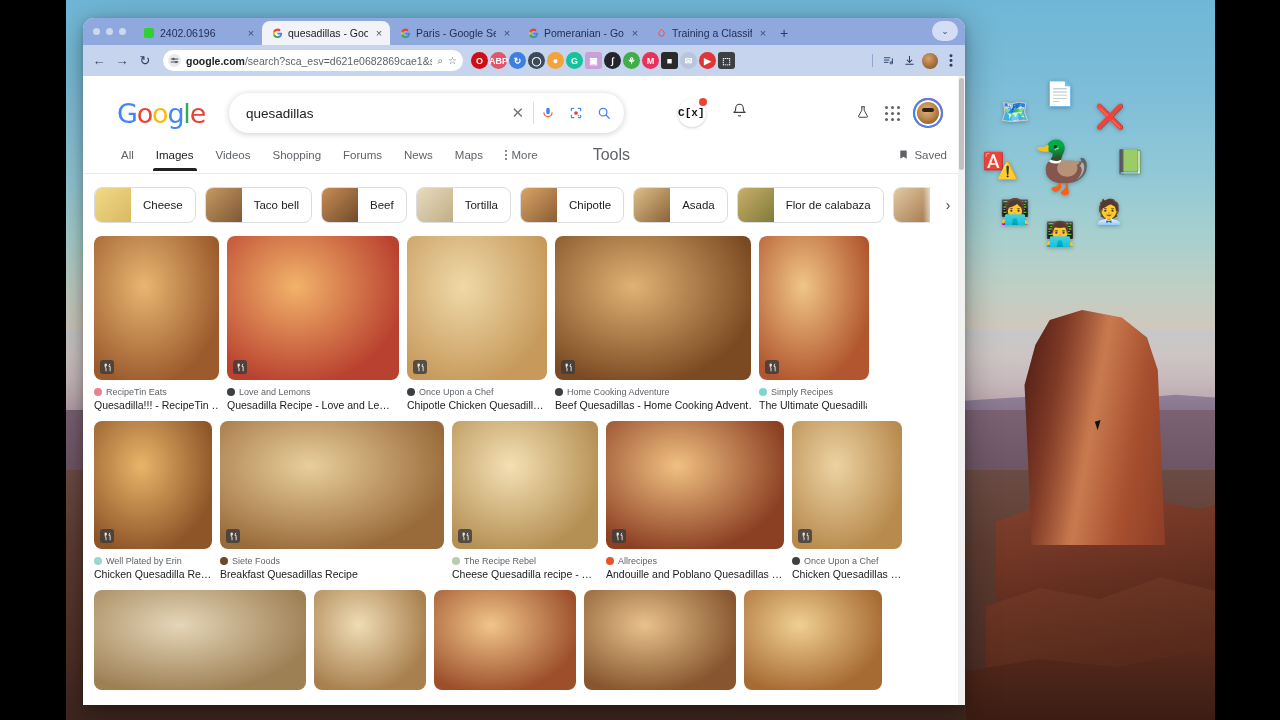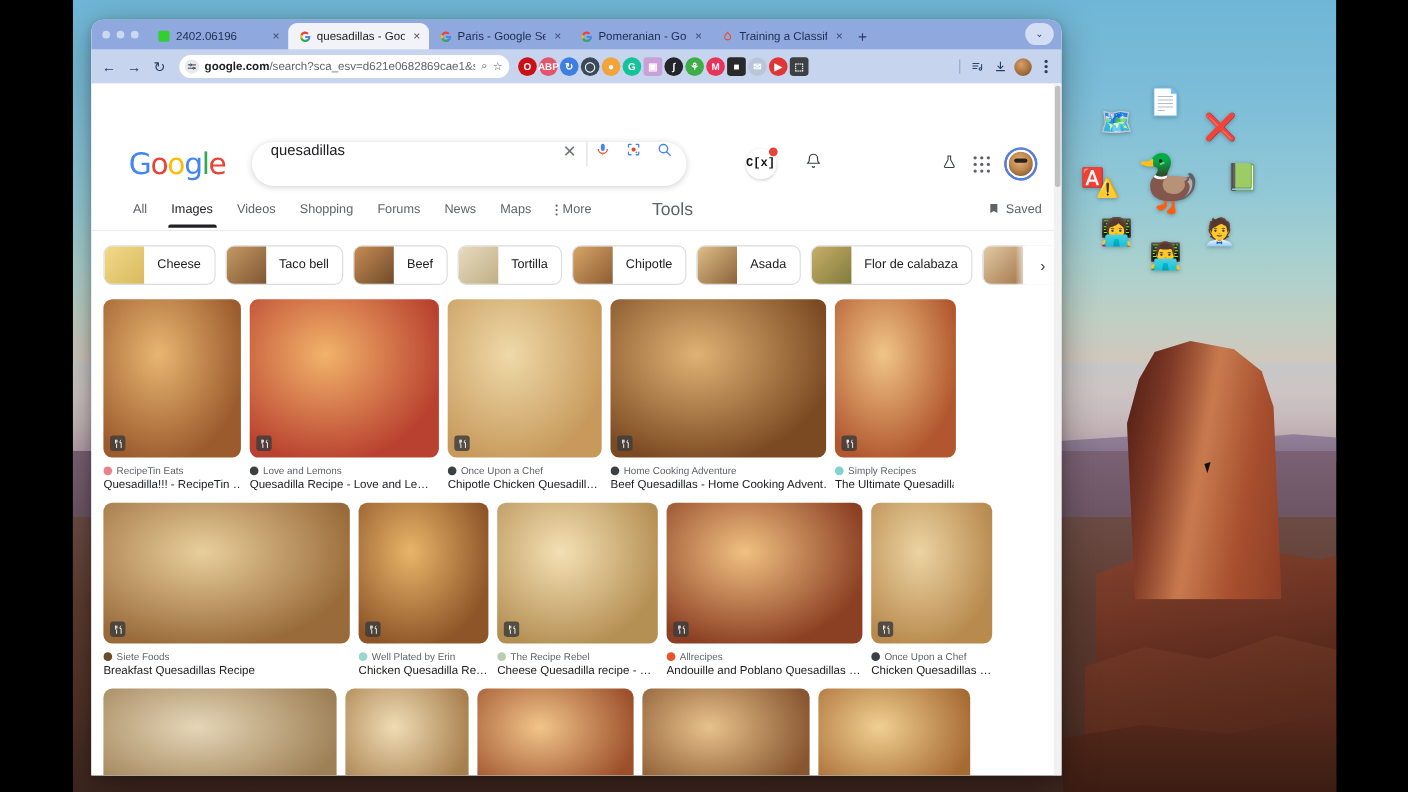--- a/index.html
+++ b/index.html
@@ -144,30 +144,30 @@
   .ext.sq { border-radius: 3px; }
   .vsep { width: 1px; height: 13px; background: #93a6cb; margin: 0 3px; }
   .tb-right { display: flex; align-items: center; gap: 4px; }
   .tbico { width: 17px; height: 17px; display: flex; align-items: center; justify-content: center; font-size: 11px; color: #2c3e66; }
   .prof-av { width: 16px; height: 16px; border-radius: 50%; background: radial-gradient(circle at 40% 35%, #d9a066, #7b4a22); }
 
   
   .page { flex: 1 1 auto; background: #fff; position: relative; overflow: hidden; }
   .page-scroll { position: absolute; inset: 0; overflow: hidden; }
 
-  .gheader { padding: 14px 0 0 0; margin-top: 36px; }
+  .gheader { padding: 14px 0 0 0; }
   .grow1 { display: flex; align-items: center; padding: 0 18px 0 34px; height: 46px; }
   .glogo { font-size: 27px; font-weight: 500; letter-spacing: -1.2px; flex: 0 0 auto; margin-right: 24px;
            font-family: "DejaVu Sans", sans-serif; }
   .glogo .b { color: #4285F4; } .glogo .r { color: #EA4335; }
   .glogo .y { color: #FBBC05; } .glogo .g { color: #34A853; }
   .searchbox {
     flex: 0 0 395px; height: 40px; border-radius: 22px;
     box-shadow: 0 1px 6px rgba(32,33,36,.22);
-    display: flex; align-items: flex-start; padding: 0 6px 0 17px; background: #fff;
+    display: flex; align-items: center; padding: 0 6px 0 17px; background: #fff;
   }
   .searchbox input {
     flex: 1 1 auto; border: none; outline: none; font-size: 13.5px; color: #202124;
     font-family: "Liberation Sans", sans-serif; background: transparent;
   }
   .sb-x { font-size: 15px; color: #70757a; padding: 0 9px; }
   .sb-div { width: 1px; height: 22px; background: #dadce0; }
   .sb-ic { padding: 0 7px; font-size: 14px; display: flex; align-items: center; }
   .hdr-right { flex: 1 1 auto; display: flex; align-items: center; justify-content: flex-start; gap: 0; padding-left: 54px; }
   .cx-badge {
@@ -632,50 +632,50 @@
                 <div class="cap">
                   <div class="cap-src">
                     <span class="favdot" style="background: rgb(127, 213, 205);"></span>
                     <span>Simply Recipes</span>
                   </div>
                   <div class="cap-title">The Ultimate Quesadilla …</div>
                 </div>
               </div>
             </div>
             <div class="grow">
+              <div class="gcell" style="width: 118px;">
+                <div class="thumb" style="width: 118px; height: 128px; background: radial-gradient(at 40% 35%, rgb(233, 180, 105) 0%, rgb(142, 85, 40) 75%);">
+                  <div class="badge">
+                    <svg width="9" height="9" viewBox="0 0 24 24" fill="none" stroke="#fff" stroke-width="2.2" stroke-linecap="round">
+                      <path d="M6 3v8a2 2 0 002 2v8M6 3v5M9 3v5M18 3c-1.5 2-2 4-2 6h3v12"></path>
+                    </svg>
+                  </div>
+                </div>
+                <div class="cap">
+                  <div class="cap-src">
+                    <span class="favdot" style="background: rgb(155, 215, 207);"></span>
+                    <span>Well Plated by Erin</span>
+                  </div>
+                  <div class="cap-title">Chicken Quesadilla Re…</div>
+                </div>
+              </div>
               <div class="gcell" style="width: 224px;">
                 <div class="thumb" style="width: 224px; height: 128px; background: radial-gradient(at 40% 35%, rgb(232, 207, 156) 0%, rgb(154, 107, 58) 75%);">
                   <div class="badge">
                     <svg width="9" height="9" viewBox="0 0 24 24" fill="none" stroke="#fff" stroke-width="2.2" stroke-linecap="round">
                       <path d="M6 3v8a2 2 0 002 2v8M6 3v5M9 3v5M18 3c-1.5 2-2 4-2 6h3v12"></path>
                     </svg>
                   </div>
                 </div>
                 <div class="cap">
                   <div class="cap-src">
                     <span class="favdot" style="background: rgb(107, 74, 42);"></span>
                     <span>Siete Foods</span>
                   </div>
                   <div class="cap-title">Breakfast Quesadillas Recipe</div>
-                </div>
-              </div>
-              <div class="gcell" style="width: 118px;">
-                <div class="thumb" style="width: 118px; height: 128px; background: radial-gradient(at 40% 35%, rgb(233, 180, 105) 0%, rgb(142, 85, 40) 75%);">
-                  <div class="badge">
-                    <svg width="9" height="9" viewBox="0 0 24 24" fill="none" stroke="#fff" stroke-width="2.2" stroke-linecap="round">
-                      <path d="M6 3v8a2 2 0 002 2v8M6 3v5M9 3v5M18 3c-1.5 2-2 4-2 6h3v12"></path>
-                    </svg>
-                  </div>
-                </div>
-                <div class="cap">
-                  <div class="cap-src">
-                    <span class="favdot" style="background: rgb(155, 215, 207);"></span>
-                    <span>Well Plated by Erin</span>
-                  </div>
-                  <div class="cap-title">Chicken Quesadilla Re…</div>
                 </div>
               </div>
               <div class="gcell" style="width: 146px;">
                 <div class="thumb" style="width: 146px; height: 128px; background: radial-gradient(at 40% 35%, rgb(244, 224, 180) 0%, rgb(181, 144, 84) 75%);">
                   <div class="badge">
                     <svg width="9" height="9" viewBox="0 0 24 24" fill="none" stroke="#fff" stroke-width="2.2" stroke-linecap="round">
                       <path d="M6 3v8a2 2 0 002 2v8M6 3v5M9 3v5M18 3c-1.5 2-2 4-2 6h3v12"></path>
                     </svg>
                   </div>
                 </div>

